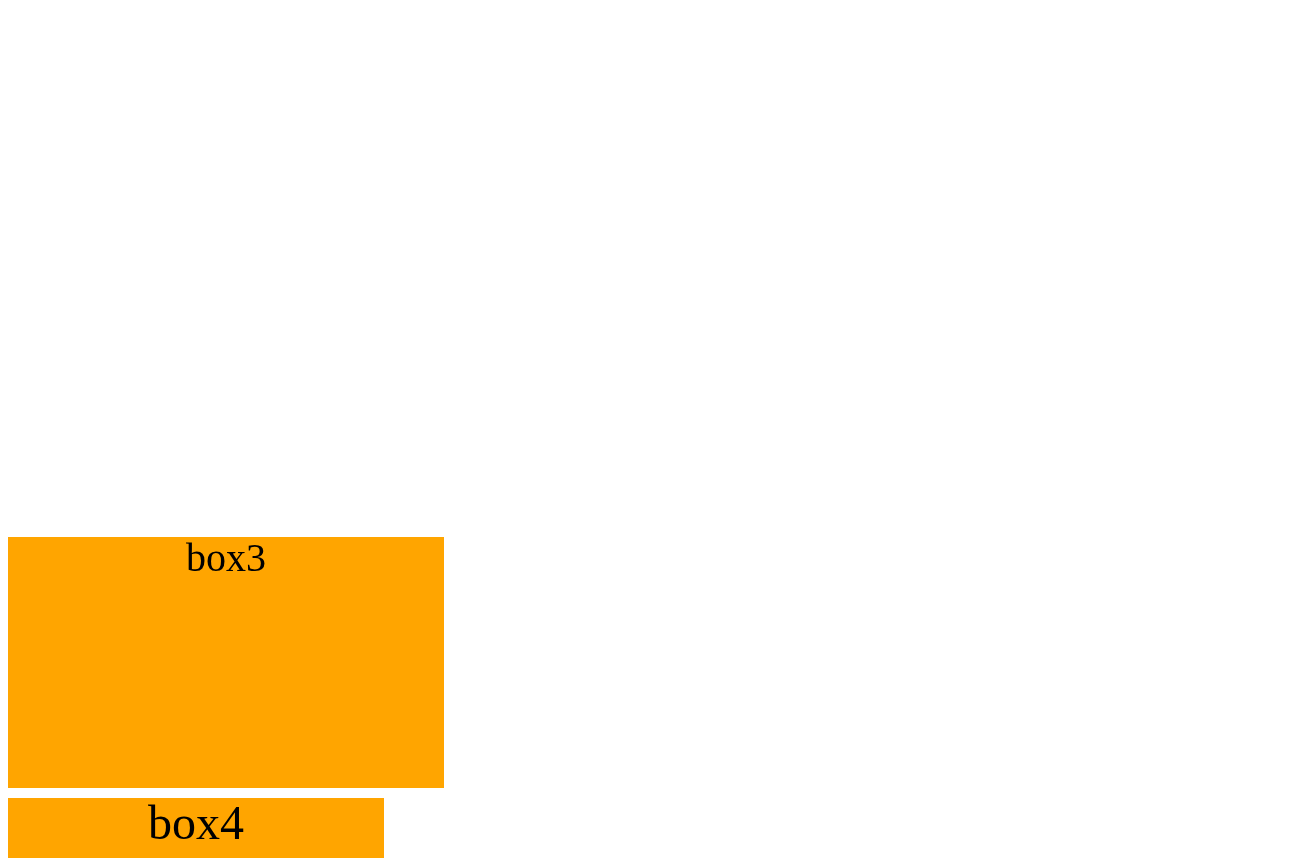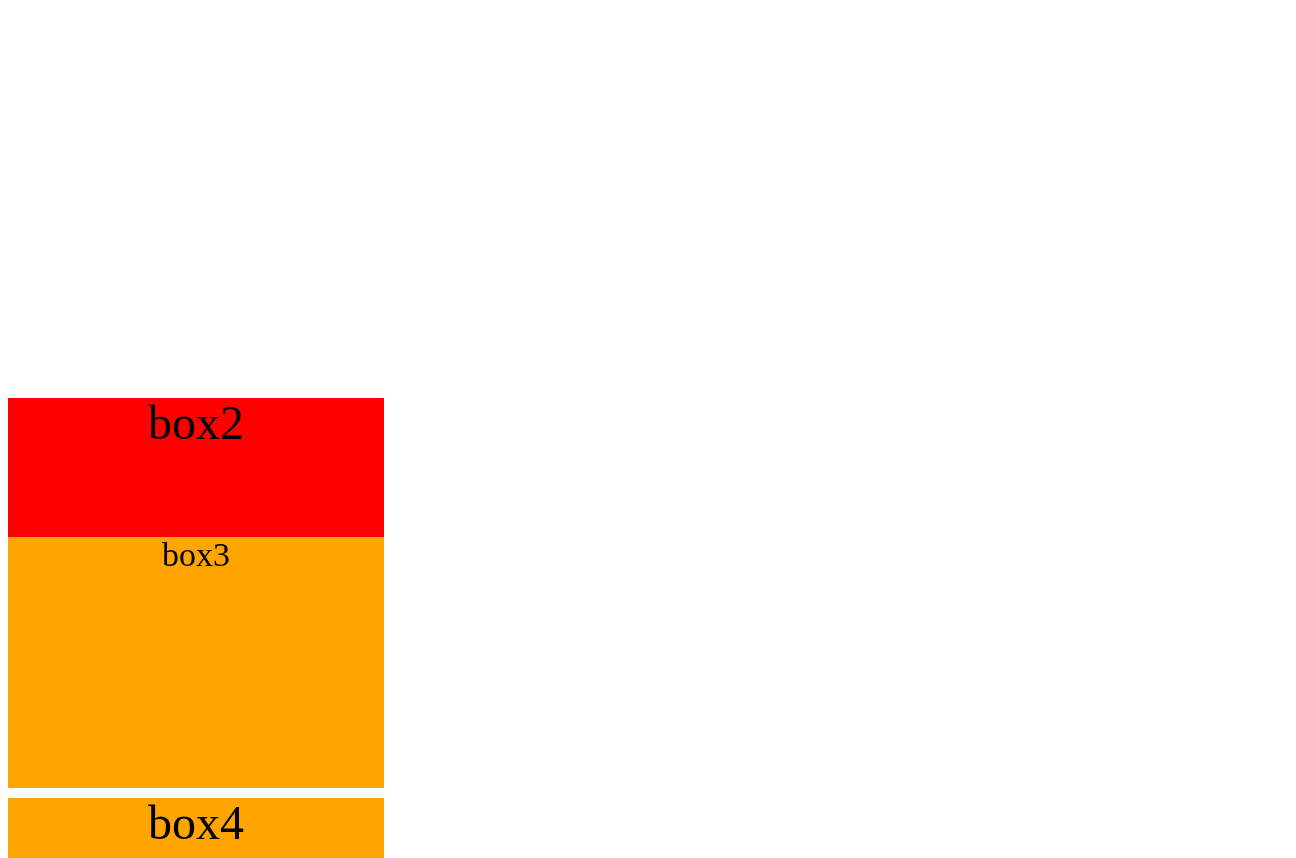--- a/index.html
+++ b/index.html
@@ -58,25 +58,22 @@
   }
 </style>
 </head>
 <body style="background: rgb(255, 255, 255);">
 
 <div id="page">
 
   <div class="box-stack" style="left: 8px; width: 376px;">
 
 
-    <div class="box" id="box2" style="background-color: rgb(255, 0, 0); width: 376px; height: 139px; top: 398px; color: rgb(0, 0, 0); font-size: 48px;">
-      <span class="box-label">box2</span>
-    </div>
 
-    <div class="box" id="box3" style="background-color: rgb(255, 165, 0); width: 376px; height: 251px; top: 537px; color: rgb(0, 0, 0); font-size: 34px;">
+    <div class="box" id="box3" style="background-color: rgb(255, 165, 0); width: 436px; height: 251px; top: 537px; color: rgb(0, 0, 0); font-size: 40px;">
       <span class="box-label">box3</span>
     </div>
 
     <div class="box" id="box4" style="background-color: rgb(255, 165, 0); width: 376px; height: 120px; top: 798px; color: rgb(0, 0, 0); font-size: 48px;">
       <span class="box-label">box4</span>
     </div>
 
   </div>
 
 </div>

